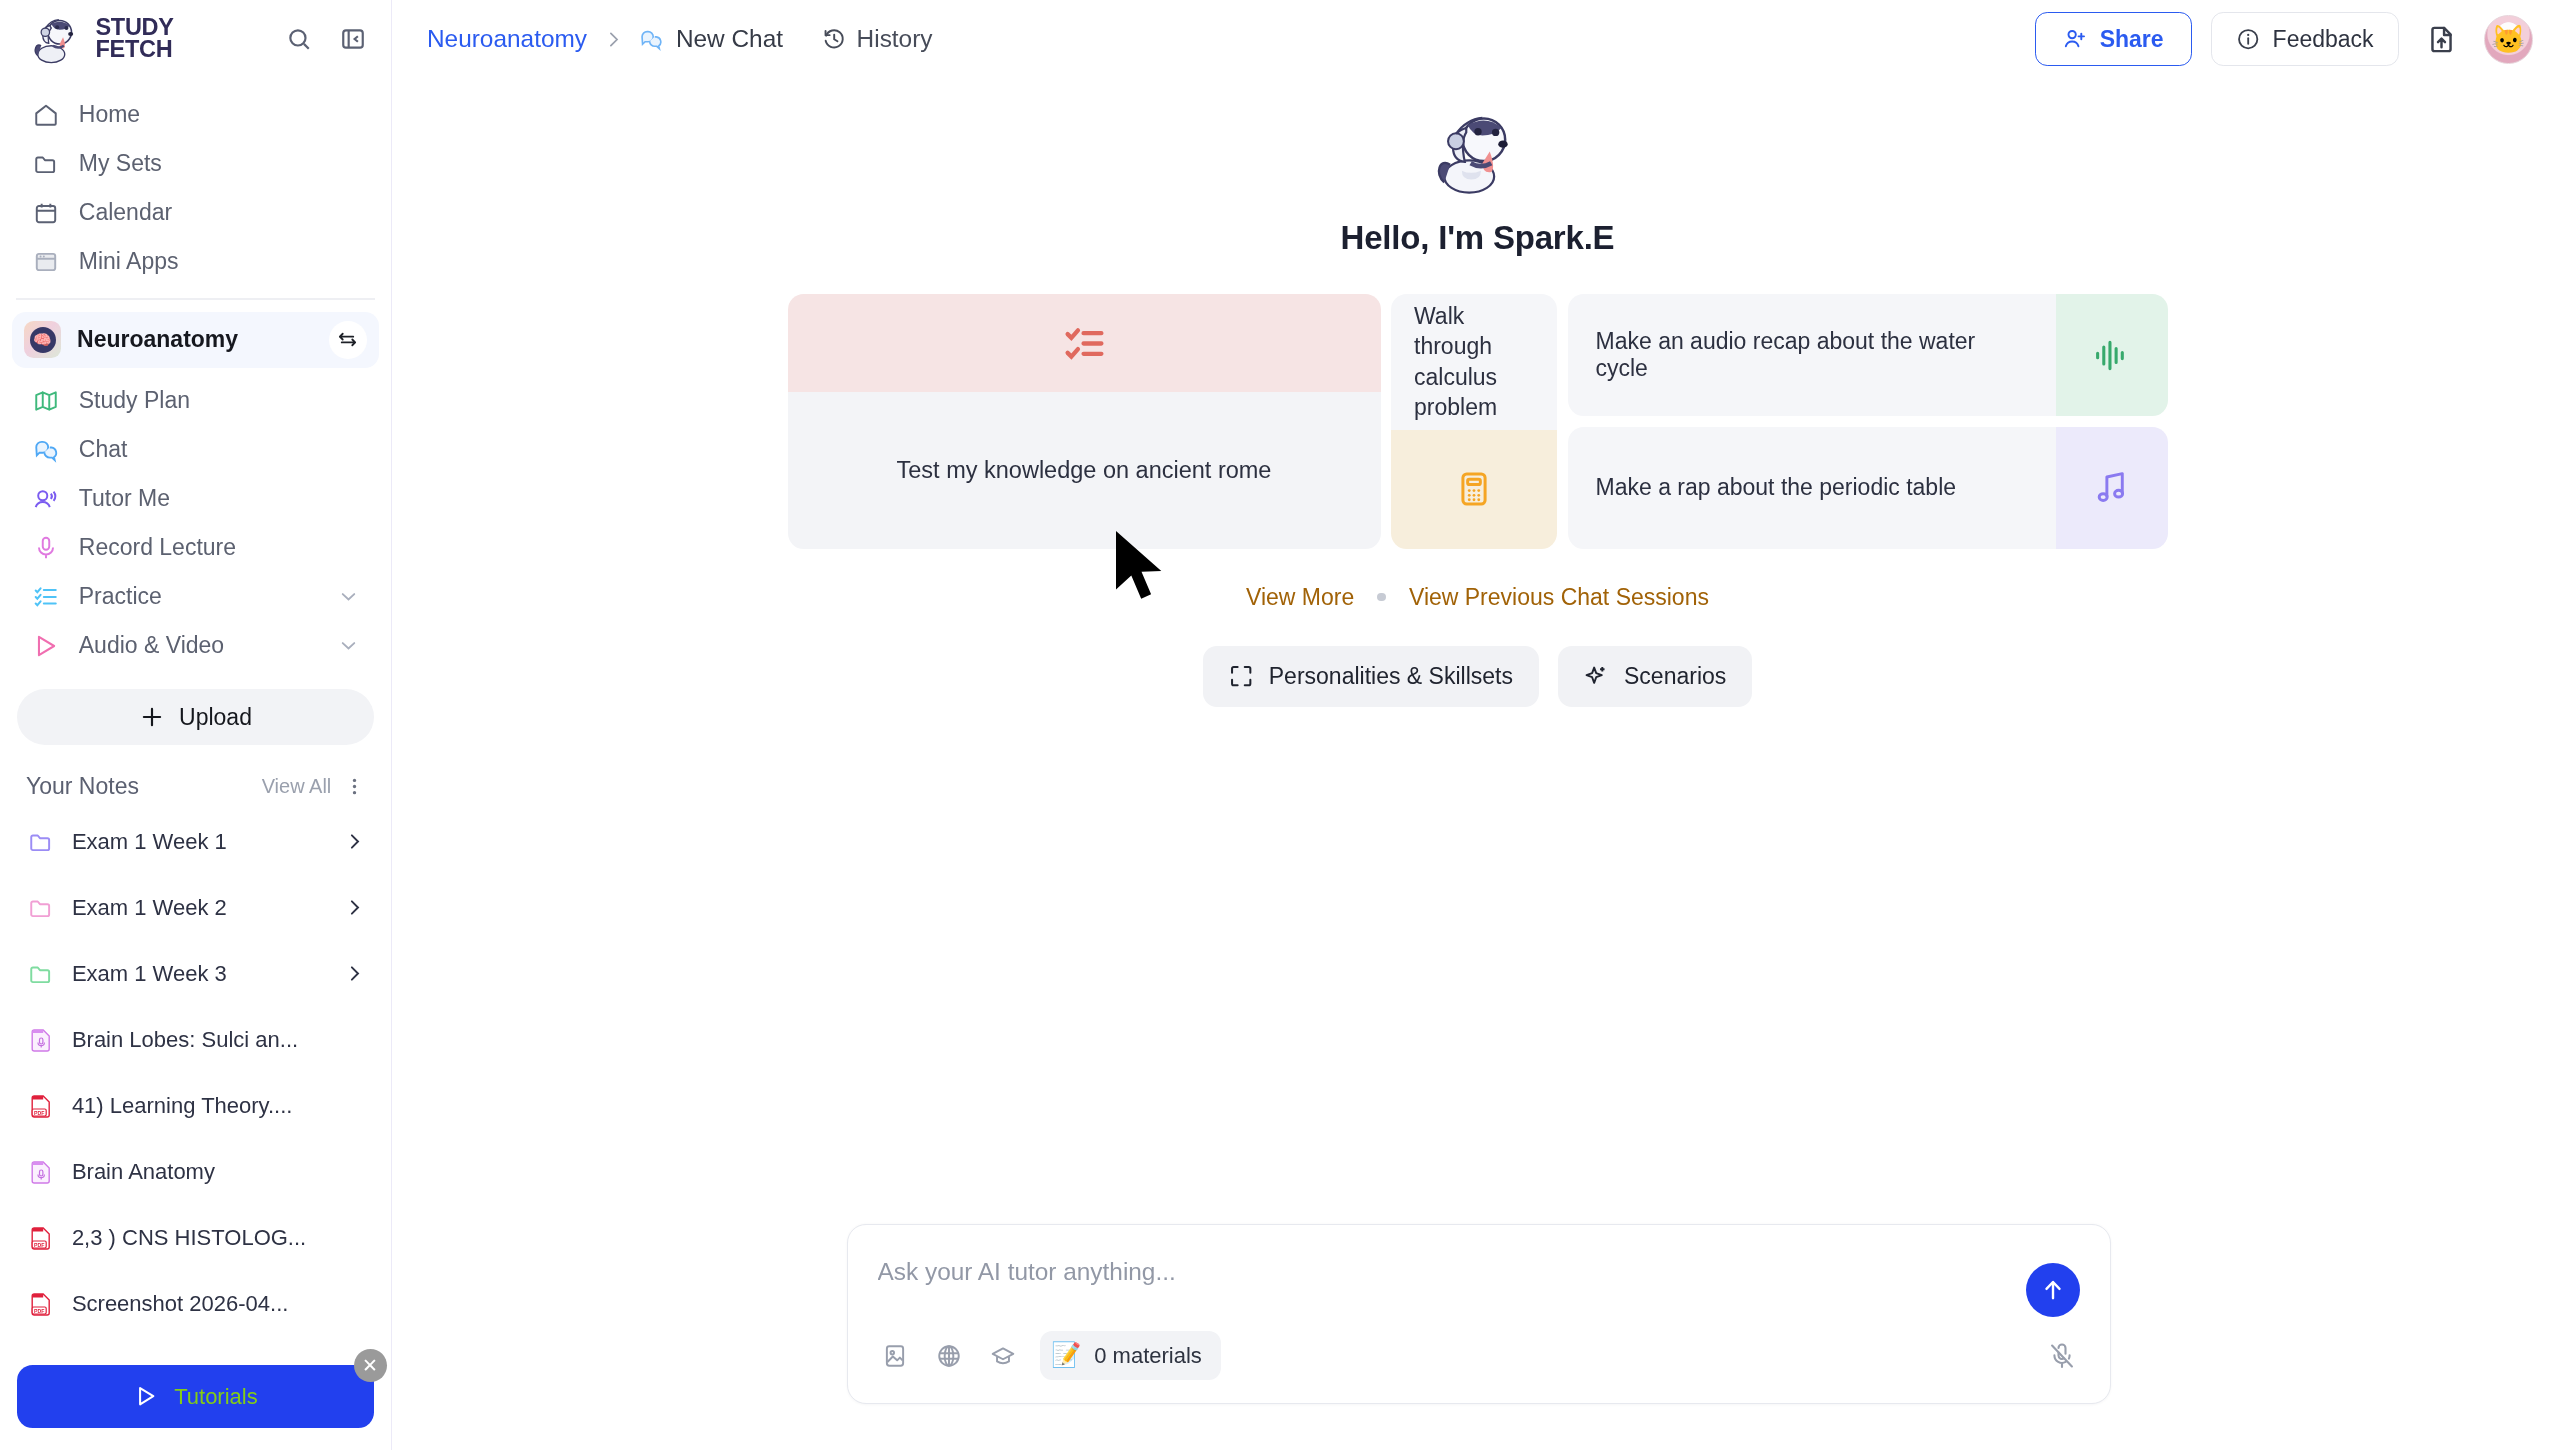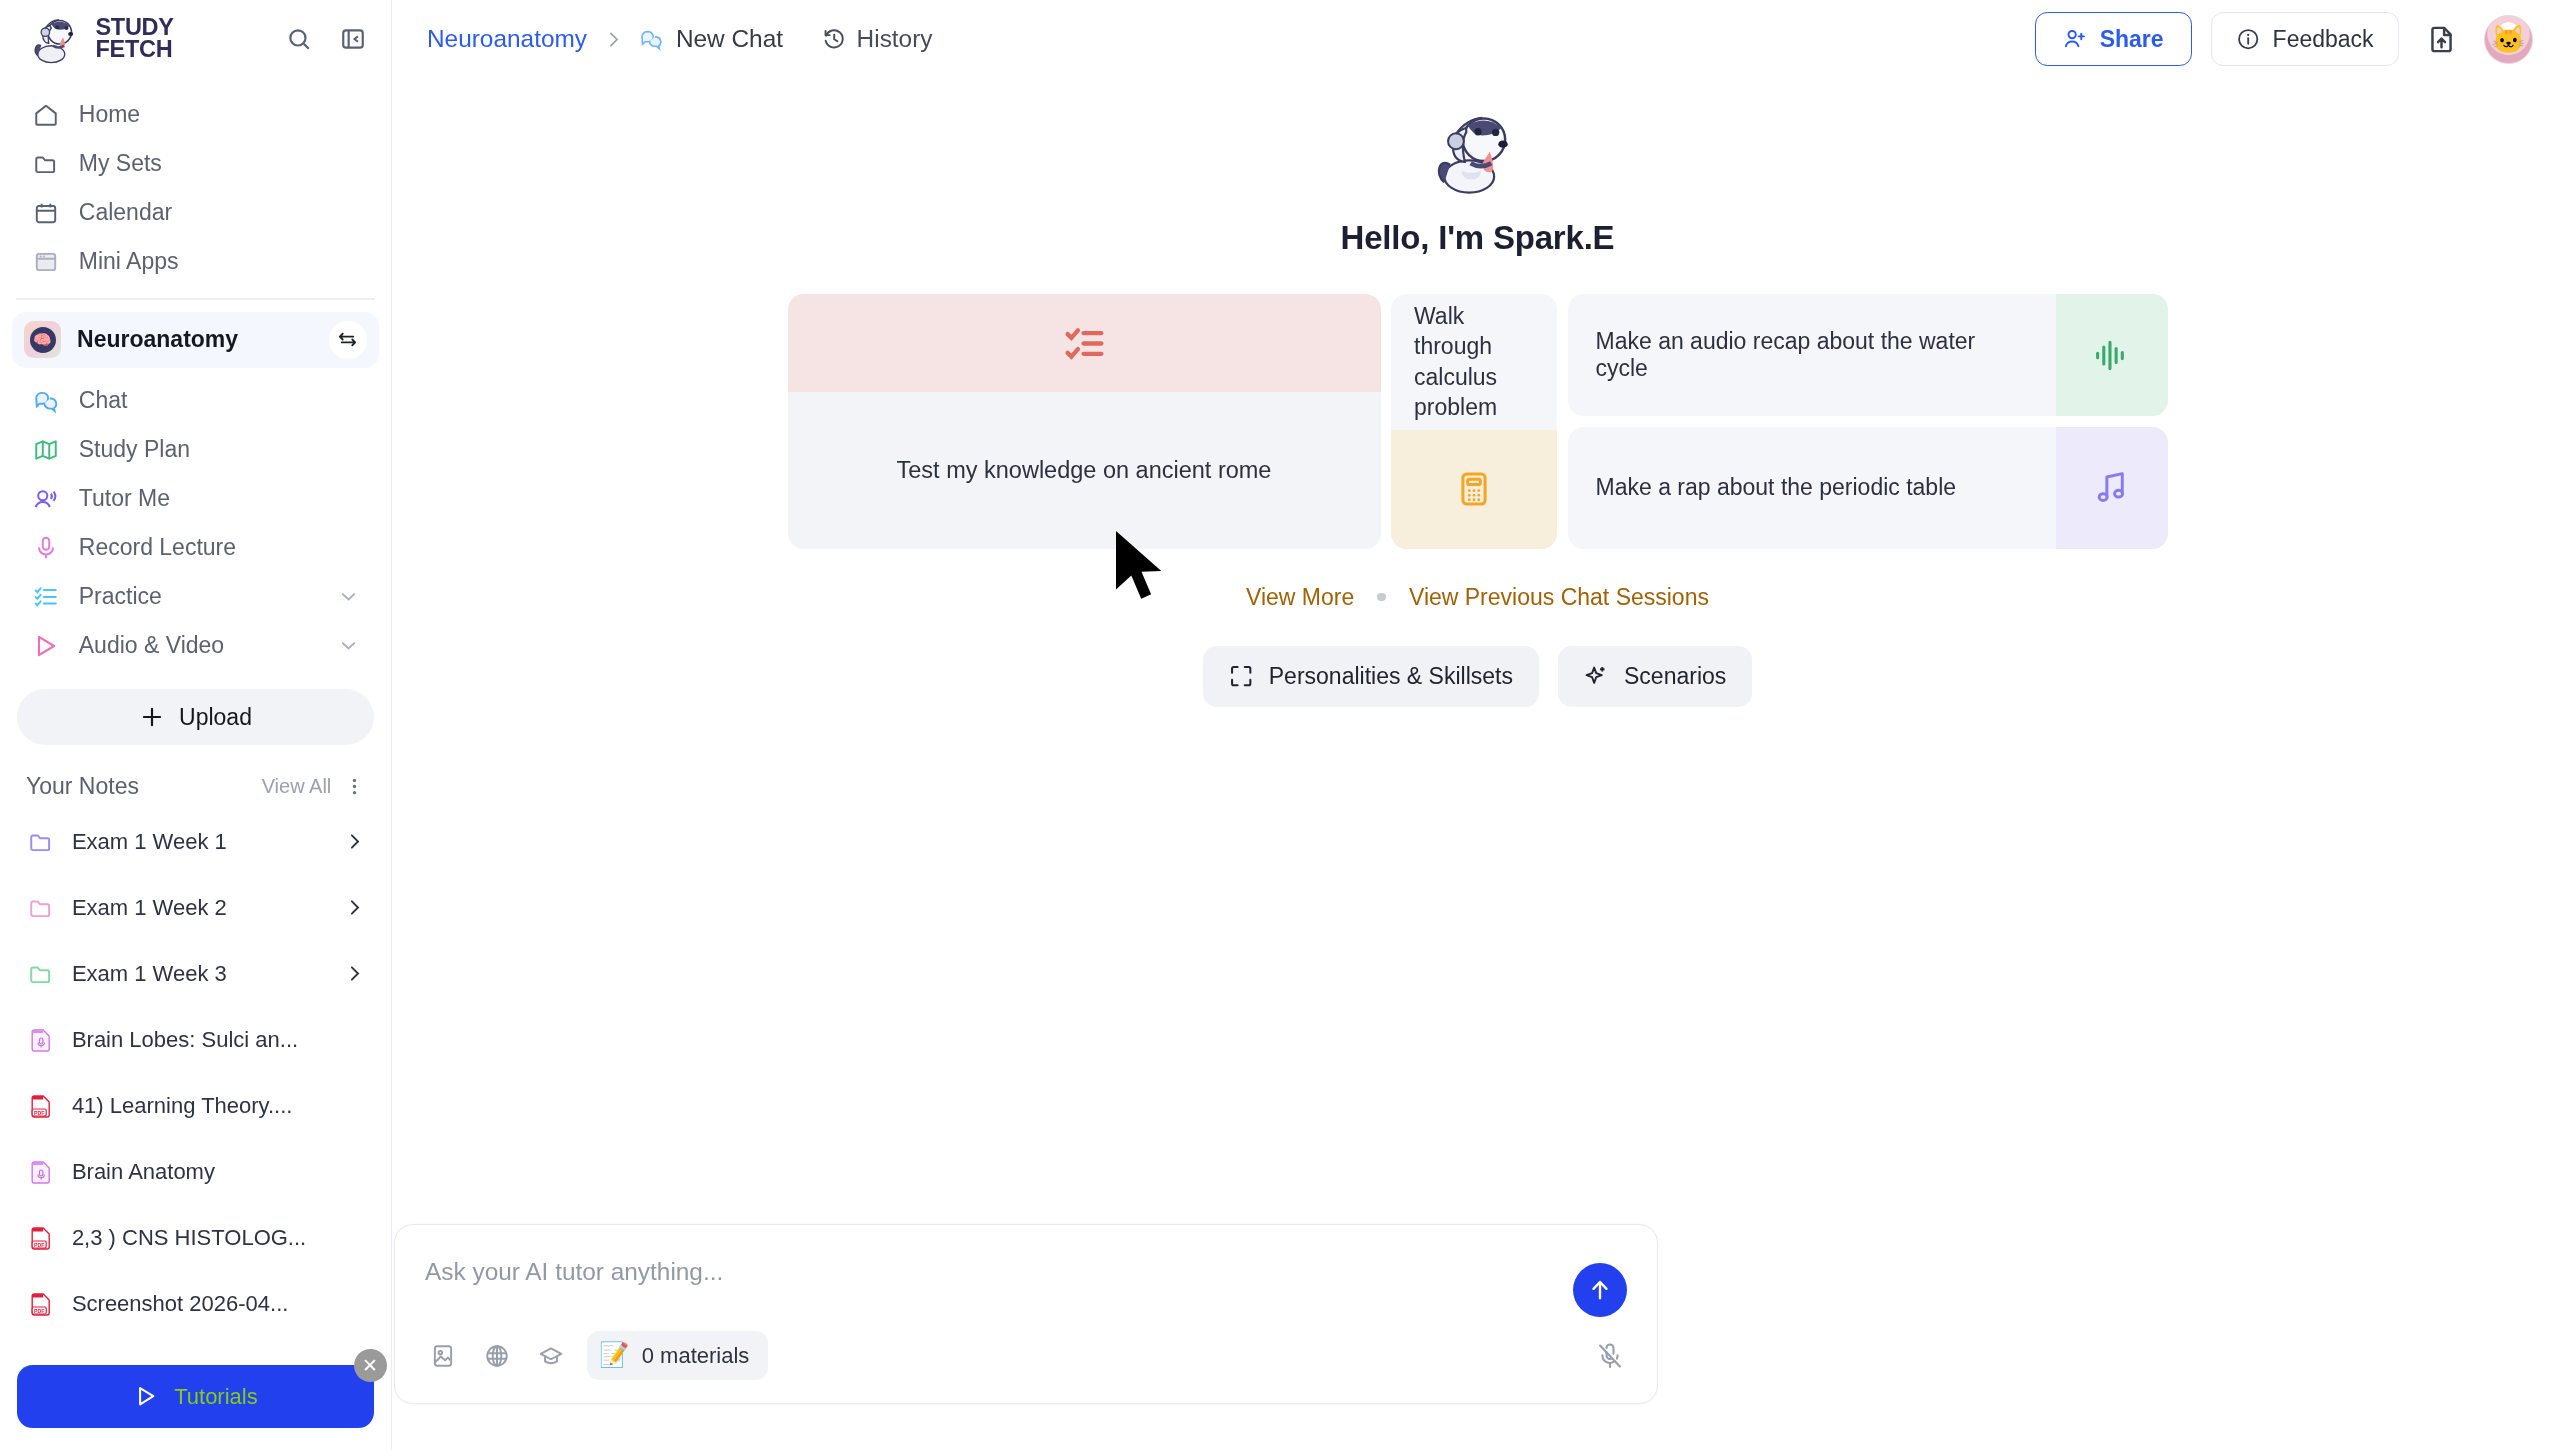--- a/index.html
+++ b/index.html
@@ -187,21 +187,21 @@
   .chips-row { display: flex; gap: 19px; margin-top: 35px; }
   .chip {
     height: 61px; padding: 0 26px; border-radius: 14px; background: #f1f2f5;
     display: flex; align-items: center; gap: 15.7px; cursor: pointer;
     font-size: 23px; color: #20242f; font-weight: 500;
   }
 
   
   .composer-wrap {
     position: absolute; left: 2px; right: 0; bottom: 47px;
-    display: flex; 
+    display: flex; justify-content: center;
   }
   .composer {
     width: 1264px; min-height: 157px; border: 1.7px solid #e7e9ef;
     border-radius: 19px; background: #fff; position: relative;
     padding: 33px 30px 23px 30px; display: flex; flex-direction: column;
     box-shadow: 0 0.9px 2.6px rgba(20,24,40,.04);
   }
   .composer-input {
     border: none; outline: none; width: 88%; font-size: 24.4px;
     color: #2b3040; font-family: inherit; background: transparent;
@@ -320,34 +320,34 @@
         <svg width="23" height="23" viewBox="0 0 24 24" fill="none" stroke="currentColor" stroke-width="1.9" stroke-linecap="round" stroke-linejoin="round">
           <path d="M4 9 H18 M7 6 L4 9 L7 12"></path>
             <path d="M20 15 H6 M17 12 L20 15 L17 18"></path>
         </svg>
       </span>
     </div>
 
     <div class="nav-list" style="padding-top:5.2px">
       <div class="nav-item">
         <span class="ni-ico">
+          <svg width="26" height="26" viewBox="0 0 24 24" fill="none" stroke="#3fb97c" stroke-width="1.8" stroke-linejoin="round">
+              <path d="M3 6.5 L9 4 V17.5 L3 20 z M9 4 L15 6.5 V20 L9 17.5 z M15 6.5 L21 4 V17.5 L15 20 z"></path>
+            </svg>
+        </span>
+        <span class="ni-label">Study Plan</span>
+      </div>
+      <div class="nav-item">
+        <span class="ni-ico">
           <svg width="26" height="26" viewBox="0 0 24 24" fill="#eaf4fe" stroke="#4fa8f5" stroke-width="1.7">
               <path d="M3 9.5 a5 5 0 0 1 5-5 h1 a5 5 0 0 1 0 10 H6 L3.5 17 z"></path>
               <path d="M10.5 14 a5 5 0 0 0 5 5 h2 l2.5 2.3 -0.6-2.6 a5 5 0 0 0-2.4-9 h-1.5"></path>
             </svg>
         </span>
         <span class="ni-label">Chat</span>
-      </div>
-      <div class="nav-item">
-        <span class="ni-ico">
-          <svg width="26" height="26" viewBox="0 0 24 24" fill="none" stroke="#3fb97c" stroke-width="1.8" stroke-linejoin="round">
-              <path d="M3 6.5 L9 4 V17.5 L3 20 z M9 4 L15 6.5 V20 L9 17.5 z M15 6.5 L21 4 V17.5 L15 20 z"></path>
-            </svg>
-        </span>
-        <span class="ni-label">Study Plan</span>
       </div>
       <div class="nav-item">
         <span class="ni-ico">
           <svg width="26" height="26" viewBox="0 0 24 24" fill="none" stroke="#7b5cf0" stroke-width="1.8">
               <circle cx="9" cy="9" r="4.2"></circle>
               <path d="M2.5 19.5 a6.8 6.8 0 0 1 13 0"></path>
               <path d="M16.5 7 a4 4 0 0 1 0 5 M19 5.2 a7 7 0 0 1 0 8.6"></path>
             </svg>
         </span>
         <span class="ni-label">Tutor Me</span>

